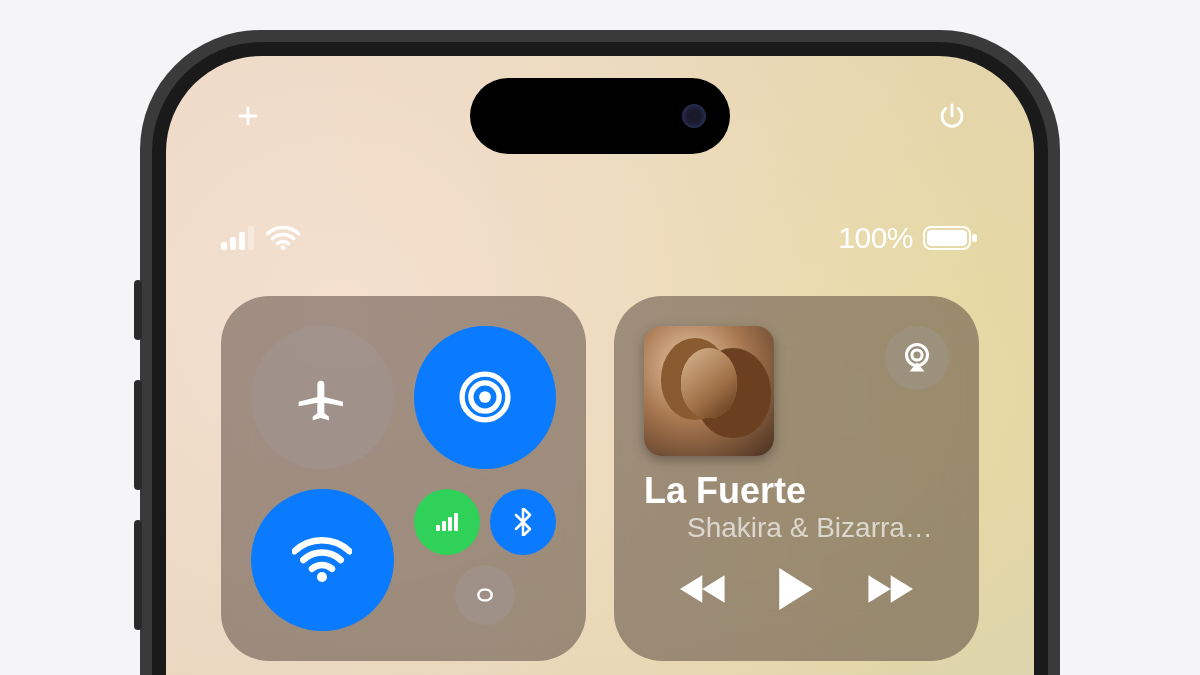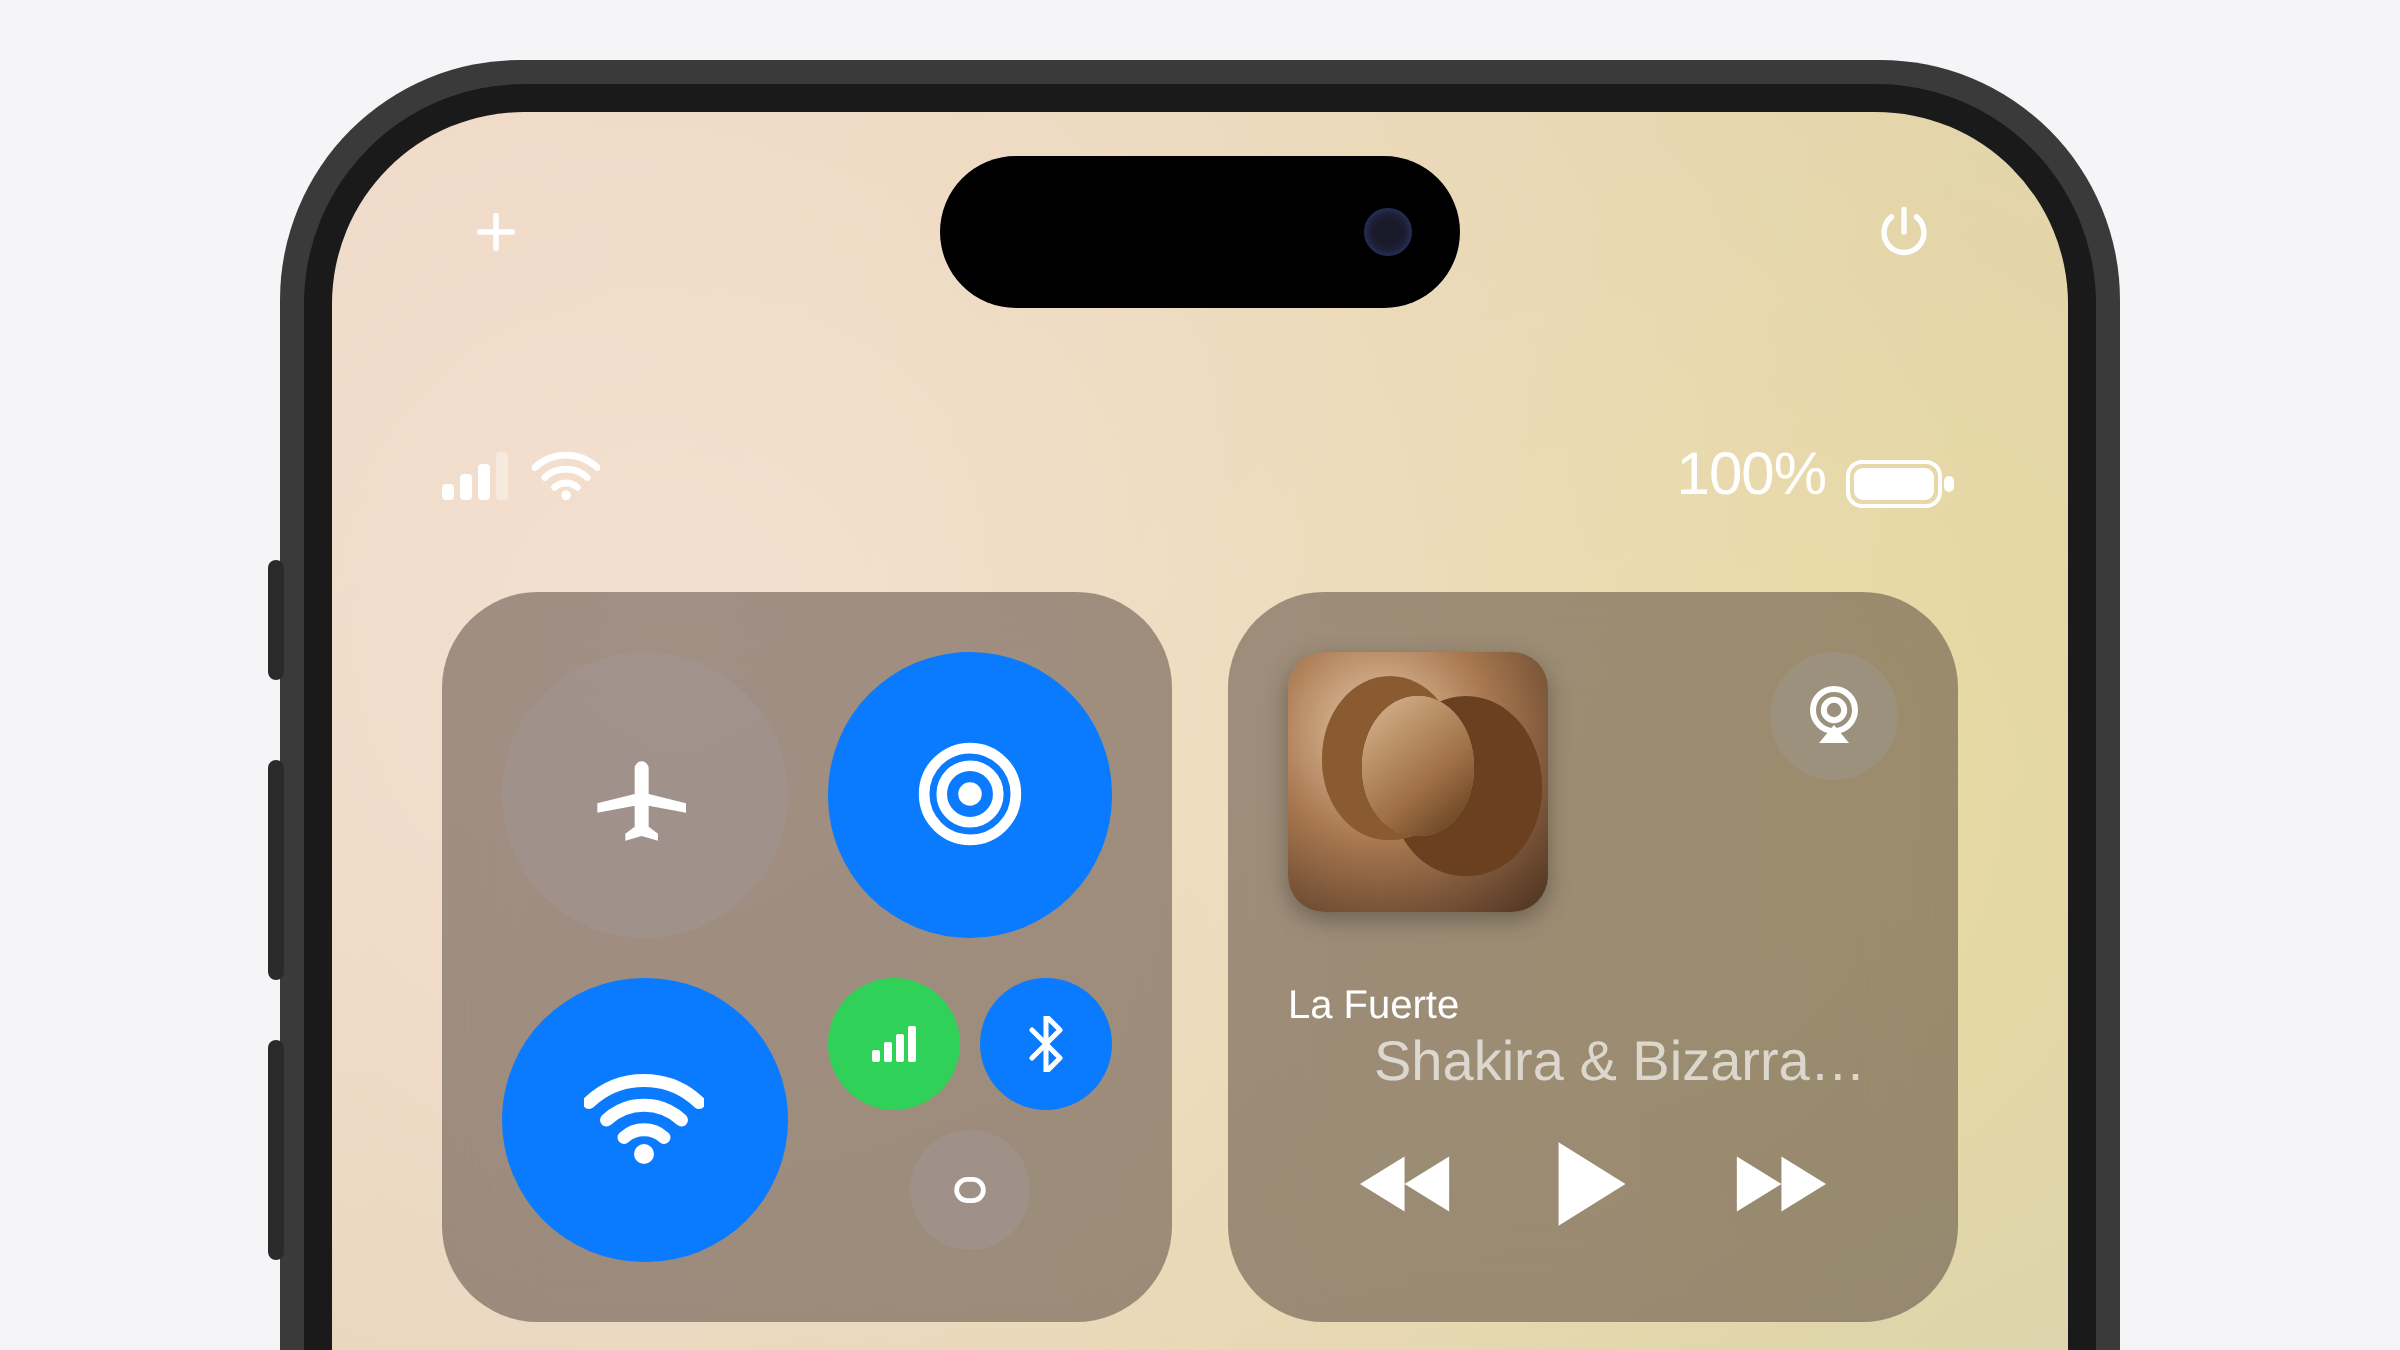--- a/index.html
+++ b/index.html
@@ -88,21 +88,21 @@
     top: 165px;
     left: 0;
     right: 0;
     padding: 0 55px;
     display: flex;
     justify-content: space-between;
     align-items: center;
     color: #fff;
   }
   .status-left { display: flex; align-items: center; gap: 12px; }
-  .status-right { display: flex; align-items: flex-end; gap: 10px; margin-left: 48px; }
+  .status-right { display: flex; align-items: center; gap: 10px; margin-left: 48px; }
   .battery-pct { font-size: 30px; font-weight: 500; letter-spacing: -0.5px; }
   .signal-bars { display: flex; align-items: flex-end; gap: 3px; height: 24px; }
   .signal-bars span { width: 6px; background: #fff; border-radius: 2px; }
   .signal-bars span.dim { background: rgba(255,255,255,0.35); }
   .signal-bars span:nth-child(1){height:8px}
   .signal-bars span:nth-child(2){height:13px}
   .signal-bars span:nth-child(3){height:18px}
   .signal-bars span:nth-child(4){height:24px}
   .cc-grid {
     position: absolute;
@@ -173,21 +173,21 @@
     width:56px; height:70px; border-radius:50% 50% 48% 48%;
     background: linear-gradient(140deg,#d8b890 0%, #a07048 60%, #5a3818 100%);
     box-shadow: -14px -4px 0 6px #8a5a30, 24px 10px 0 10px #6a4020;
   }
   .airplay-btn {
     width:64px; height:64px; border-radius:50%;
     background: rgba(160,150,145,0.45);
     display:flex; align-items:center; justify-content:center; color:#fff;
   }
   .track { margin-top: 14px; color:#fff; }
-  .track-title { font-size: 20px; font-weight: 400; white-space:nowrap;margin-top:22px; }
+  .track-title { font-size: 36px; font-weight: 700; white-space:nowrap; }
   .track-artist { font-size: 28px; font-weight: 400; color: rgba(255,255,255,0.65); white-space:nowrap; overflow:hidden;margin-left:43px; }
   .transport { margin-top: 22px; display:flex; justify-content:space-around; align-items:center; padding: 0 12px; color:#fff;}
   .side-btn { position:absolute; background:#2a2a2a; border-radius:4px; }
   .side-btn.l1{ left:-6px; top:250px; width:8px; height:60px;}
   .side-btn.l2{ left:-6px; top:350px; width:8px; height:110px;}
   .side-btn.l3{ left:-6px; top:490px; width:8px; height:110px;}
 </style>
 </head>
 <body>
 

